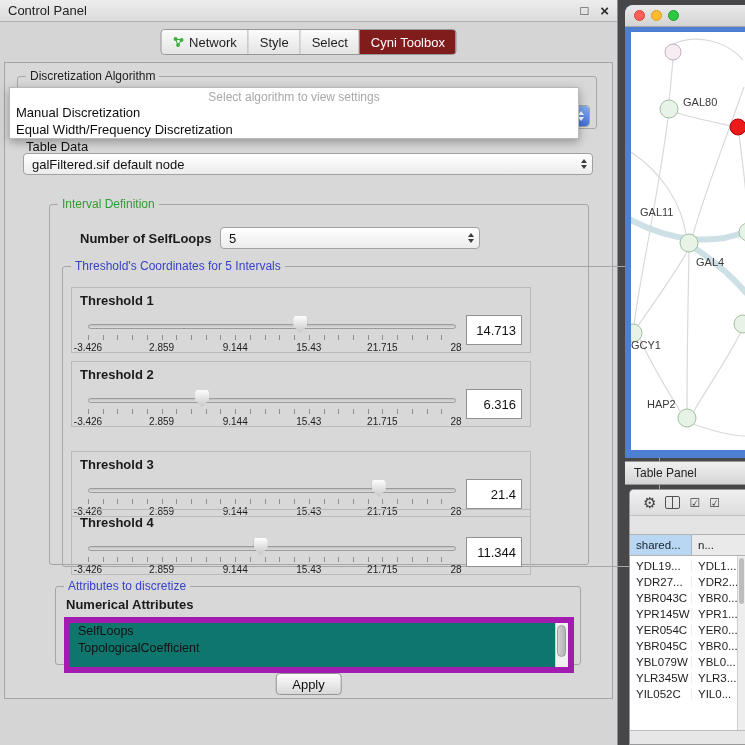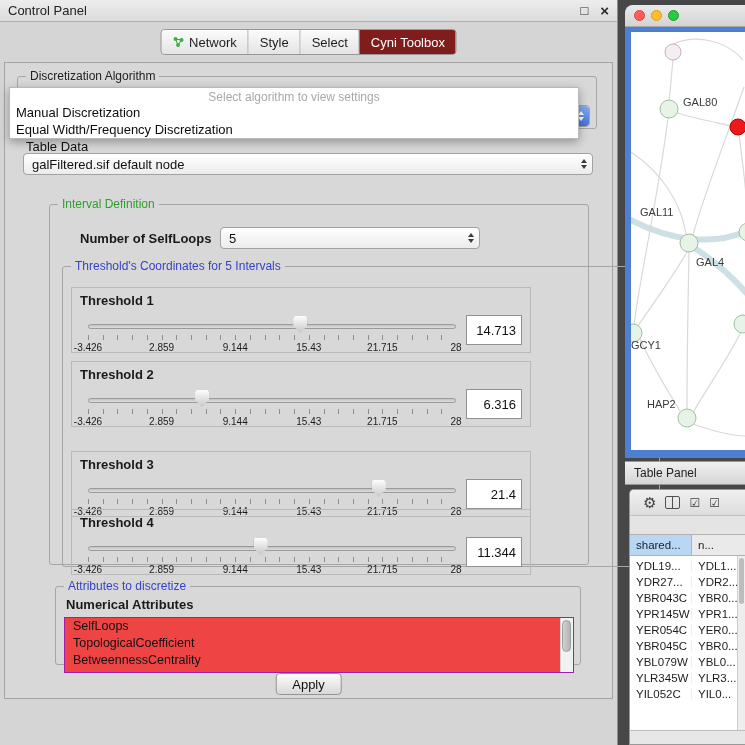--- a/index.html
+++ b/index.html
@@ -70,21 +70,21 @@
          filter:drop-shadow(0 0 1px #787878)}
   .ticks{position:absolute;left:0;right:0;top:19px;height:5px;
          background:repeating-linear-gradient(90deg,#8e8e8e 0 1px,transparent 1px 14.72px)}
   .scale{position:absolute;left:0;right:0;top:26px;height:11px;font-size:10px;color:#1c1c1c}
   .scale span{position:absolute;transform:translateX(-50%);white-space:nowrap}
   .t-value{position:absolute;left:394px;top:27px;width:56px;height:30px;background:#fff;border:1px solid #919191;
            font-size:13px;font-family:"Liberation Sans",sans-serif;text-align:right;padding:0 5px;color:#111}
 
   .attr-grp{left:50px;top:516px;width:526px;height:86px}
   .attr-sub{position:absolute;left:10px;top:4px;font-size:13px;font-weight:bold}
-  .attr-list{position:absolute;left:8px;top:24px;width:510px;height:56px;background:#ef4444;border:1px solid #a21caf;overflow:hidden}
+  .attr-list{position:absolute;left:8px;top:24px;width:510px;height:56px;background:#0f766e;border:6px solid #a21caf;overflow:hidden}
   .attr-item{font-size:12.5px;color:#111;padding:1px 0 1px 8px;line-height:15px;white-space:nowrap}
   .attr-scroll{position:absolute;right:0;top:0;width:13px;height:54px;background:#f1f1f1;border-left:1px solid #d2d2d2}
   .sthumb{position:absolute;left:1px;top:2px;width:9px;height:32px;background:linear-gradient(90deg,#d2d2d2,#b3b3b3);
           border:1px solid #9e9e9e;border-radius:5px}
 
   .apply-btn{position:absolute;left:50%;top:610px;transform:translateX(-50%);height:22px;padding:0 16px;
              border:1px solid #969696;border-radius:4px;background:linear-gradient(#fdfdfd,#d8d8d8);
              font-size:13px;display:flex;align-items:center;color:#111}
 
   
@@ -269,21 +269,20 @@
         </div>
       </fieldset>
     </fieldset>
 
     <fieldset class="grp attr-grp">
       <legend class="lg-blue">Attributes to discretize</legend>
       <div class="attr-sub">Numerical Attributes</div>
       <div class="attr-list">
         <div class="attr-item">SelfLoops</div>
         <div class="attr-item">TopologicalCoefficient</div>
-        <div class="attr-item">BetweennessCentrality</div>
         <div class="attr-scroll">
             <div class="sthumb"></div>
           </div>
       </div>
     </fieldset>
 
     <div class="apply-btn">Apply</div>
   </div>
 
 </div>

